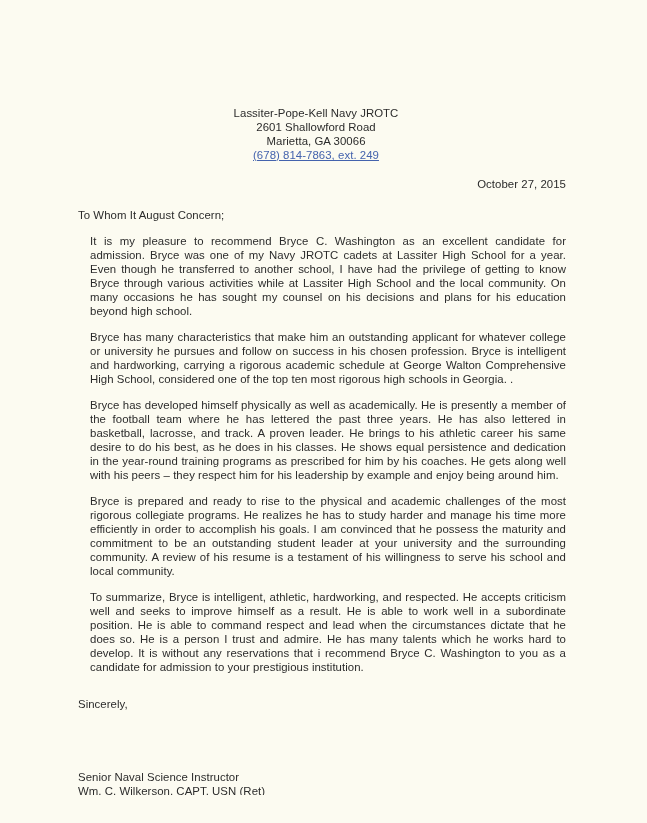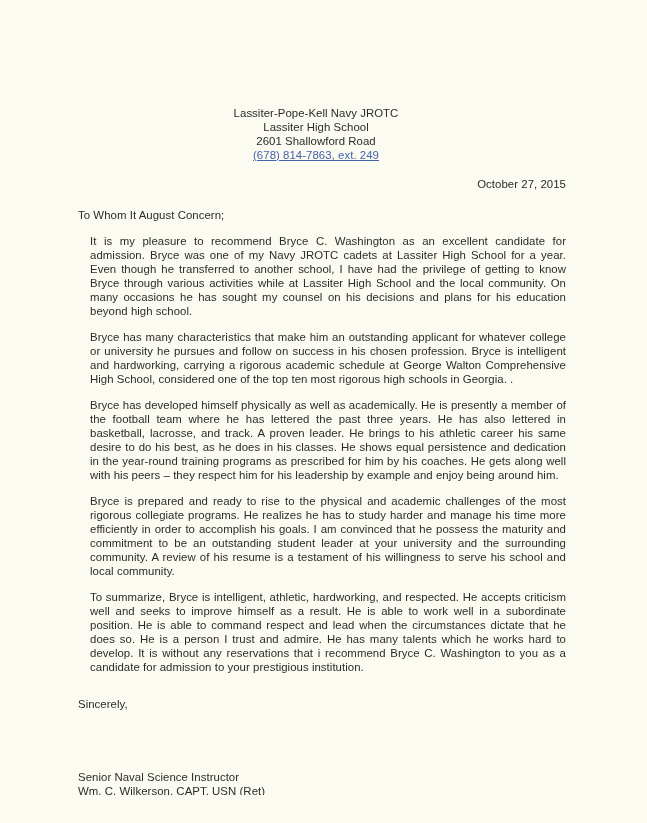--- a/index.html
+++ b/index.html
@@ -54,22 +54,22 @@
     line-height: 14px;
   }
 </style>
 </head>
 <body>
 
 <div class="page">
 
   <div class="letterhead">
     <div>Lassiter-Pope-Kell Navy JROTC</div>
-    <div>Lassiter High School</div>
     <div>2601 Shallowford Road</div>
+    <div>Marietta, GA 30066</div>
     <div><a href="#" class="phone-link">(678) 814-7863, ext. 249</a></div>
   </div>
 
   <div class="date-line">October 27, 2015</div>
 
   <div class="salutation">To Whom It August Concern;</div>
 
   <p class="para p1">It is my pleasure to recommend Bryce C. Washington as an excellent candidate for admission.   Bryce was one of my Navy JROTC cadets at Lassiter High School for a year.  Even though he transferred to another school, I have had the privilege of getting to know Bryce through various activities while at Lassiter High School and the local community.  On many occasions he has sought my counsel on his decisions and plans for his education beyond high school.</p>
   <p class="para p2">Bryce has many characteristics that make him an outstanding applicant for whatever college or university he pursues and follow on success in his chosen profession.  Bryce is intelligent and hardworking, carrying a rigorous academic schedule at George Walton Comprehensive High School, considered one of the top ten most rigorous high schools in Georgia.  .</p>
   <p class="para p3">Bryce has developed himself physically as well as academically.  He is presently a member of the football team where he has lettered the past three years. He has also lettered in basketball, lacrosse, and track.  A proven leader.  He brings to his athletic career his same desire to do his best, as he does in his classes.  He shows equal persistence and dedication in the year-round training programs as prescribed for him by his coaches.  He gets along well with his peers – they respect him for his leadership by example and enjoy being around him.</p>

